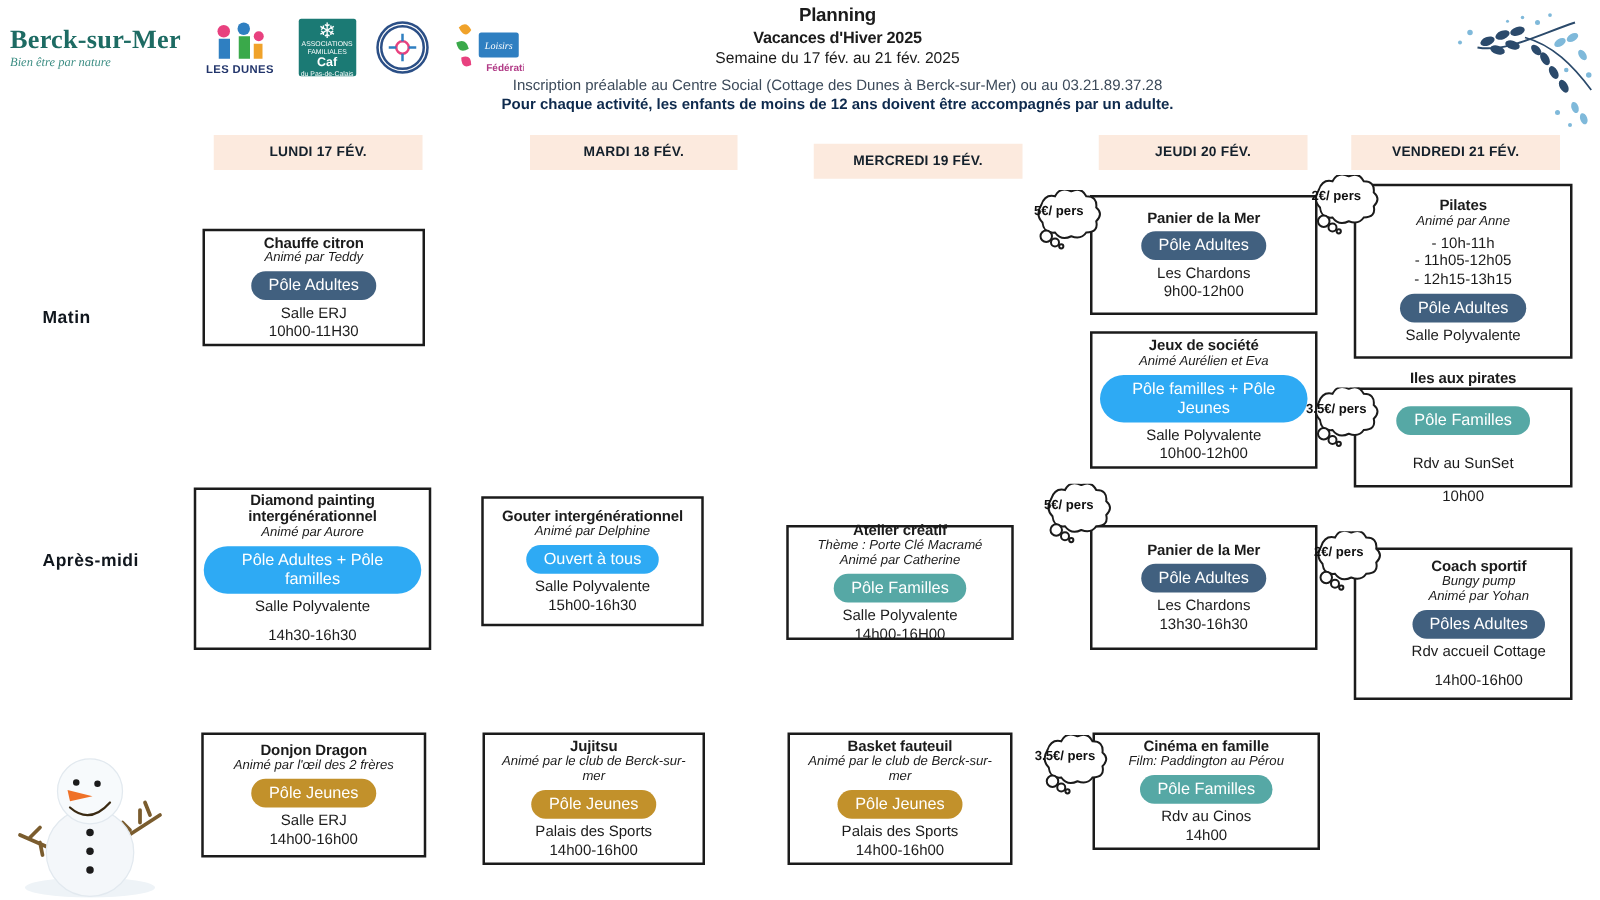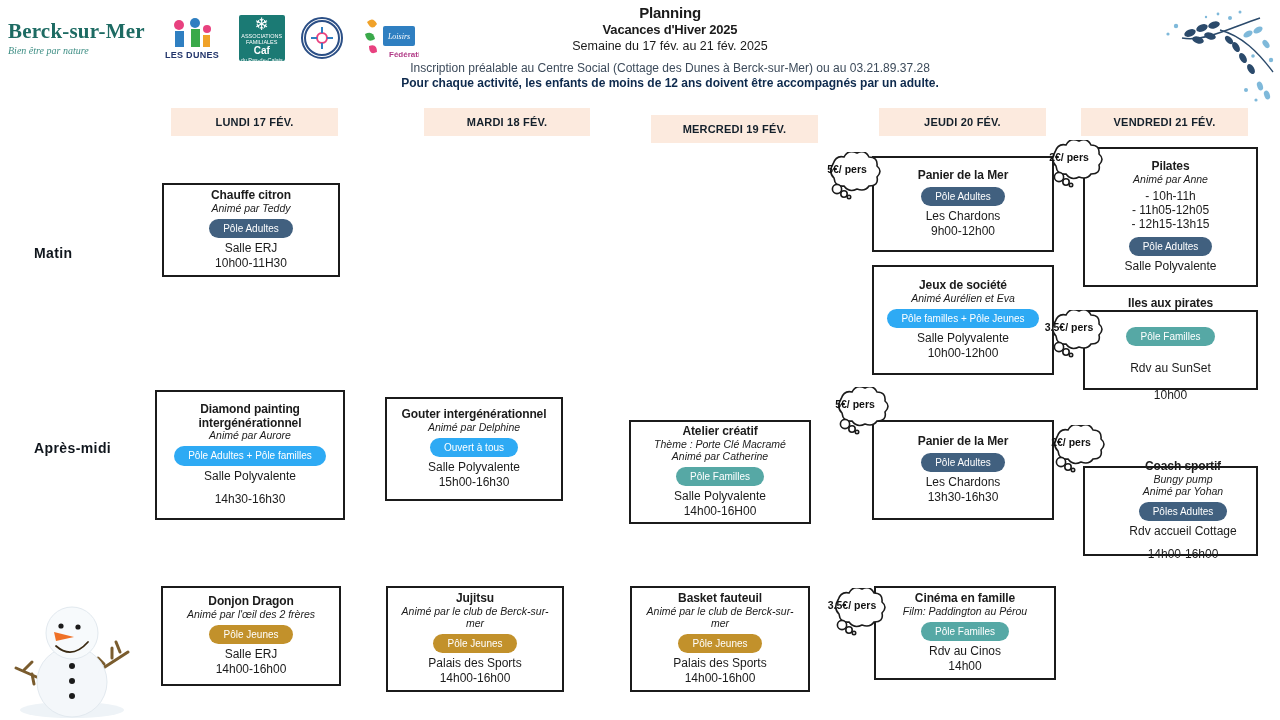--- a/index.html
+++ b/index.html
@@ -55,21 +55,21 @@
   
   .card {
     position:absolute; background:#ffffff; border:2px solid #1b1b1b;
     display:flex; flex-direction:column; align-items:center; justify-content:center;
     text-align:center; padding:5px 6px;
   }
   .card-title { font-size:12px; font-weight:bold; letter-spacing:-.1px; line-height:1.12; }
   .card-sub { font-size:10.5px; font-style:italic; line-height:1.14; }
   .card-times { font-size:12px; line-height:1.2; margin:3px 0 1px; }
   .pill {
-    border-radius:999px; color:#ffffff; font-size:10px; line-height:1.15;
+    border-radius:999px; color:#ffffff; font-size:13px; line-height:1.15;
     padding:4px 14px; margin:4px 0 3px; display:inline-block; max-width:100%;
   }
   .pill-adultes  { background:#41607f; }
   .pill-bleu     { background:#2eaaf4; }
   .pill-familles { background:#56a8a5; }
   .pill-jeunes   { background:#c2912b; }
   .card-place { font-size:12px; line-height:1.22; }
   .card-time  { font-size:12px; line-height:1.22; }
 
   
@@ -291,21 +291,21 @@
 </div>
 
 <div class="card" style="left:385px; top:397px; width:178px; height:104px;">
   <div class="card-title">Gouter intergénérationnel</div>
   <div class="card-sub">Animé par Delphine</div>
   <div class="pill pill-bleu">Ouvert à tous</div>
   <div class="card-place">Salle Polyvalente</div>
   <div class="card-time">15h00-16h30</div>
 </div>
 
-<div class="card" style="left:629px; top:420px; width:182px; height:104px;">
+<div class="card" style="left:629px; top:420px; width:182px; height:92px;">
   <div class="card-title">Atelier créatif</div>
   <div class="card-sub">Thème : Porte Clé Macramé</div>
   <div class="card-sub">Animé par Catherine</div>
   <div class="pill pill-familles">Pôle Familles</div>
   <div class="card-place">Salle Polyvalente</div>
   <div class="card-time">14h00-16H00</div>
 </div>
 
 <div class="card" style="left:872px; top:420px; width:182px; height:100px;">
   <div class="card-title">Panier de la Mer</div>
@@ -319,21 +319,21 @@
       <g fill="#fff" stroke="#1b1b1b" stroke-width="1.6">
     <path d="M12 12 q3-9 11-7 q4-8 13-4 q8-4 12 4 q9 0 8 9 q6 5 0 11 q2 9-8 9 q-4 6-12 3 q-8 4-13-3 q-9 1-10-8 q-6-6-1-14Z"></path>
     <circle cx="16" cy="37" r="4.6"></circle>
         <circle cx="23" cy="42" r="3.2"></circle>
         <circle cx="28" cy="45" r="1.7"></circle>
   </g>
     </svg>
   <div class="btxt">5€/ pers</div>
 </div>
 
-<div class="card" style="left:1083px; top:466px; width:175px; height:90px;padding-left:31px;">
+<div class="card" style="left:1083px; top:438px; width:175px; height:122px;padding-left:31px;">
   <div class="card-title">Coach sportif</div>
   <div class="card-sub">Bungy pump</div>
   <div class="card-sub">Animé par Yohan</div>
   <div class="pill pill-adultes">Pôles Adultes</div>
   <div class="card-place">Rdv accueil Cottage</div>
   <div class="card-time" style="margin-top:8px;">14h00-16h00</div>
 </div>
 
 <div class="bubble" style="left:1045px; top:425px;">
   <svg viewBox="0 0 64 52">

